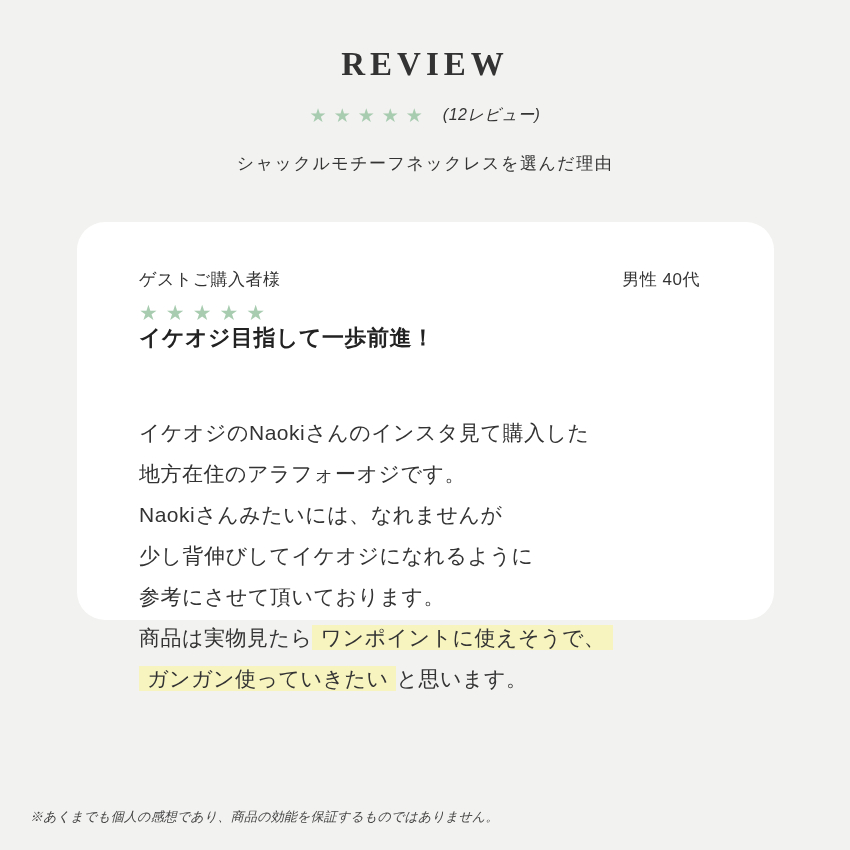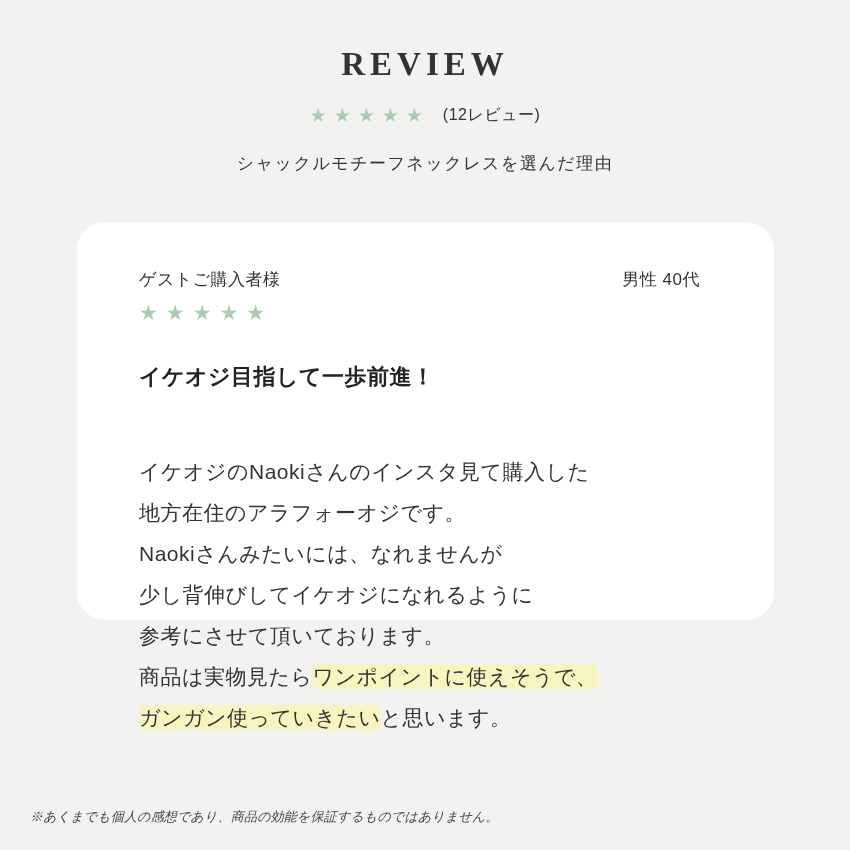--- a/index.html
+++ b/index.html
@@ -46,20 +46,21 @@
     line-height: 1;
   }
   .star {
     color: #a8ccb0;
   }
   .review-count {
     font-size: 16px;
     color: #333;
     margin-left: 10px;
     letter-spacing: 0.5px;
+    font-style: italic;
   }
   .subtitle {
     text-align: center;
     font-size: 17px;
     color: #333;
     margin-top: 26px;
     letter-spacing: 1.5px;
     font-weight: 400;
   }
   .card {
@@ -96,36 +97,35 @@
     gap: 8px;
     font-size: 21px;
     color: #a8ccb0;
     margin-top: 11px;
     line-height: 1;
   }
   .review-title {
     font-size: 22px;
     font-weight: bold;
     color: #222;
-    margin-top: 39px;
     letter-spacing: 0.5px;
   }
   .review-body {
     margin-top: 60px;
     font-size: 21px;
     line-height: 1.95;
     color: #333;
     letter-spacing: 0.5px;
   }
   .review-body .line {
     white-space: nowrap;
   }
   .hl {
     background: #f7f4c0;
-    padding: 1px 0;
+    padding: 1px 8px;
   }
   .disclaimer {
     position: absolute;
     left: 30px;
     bottom: 24px;
     font-size: 13px;
     color: #444;
     letter-spacing: 0.2px;
     font-style: italic;
   }

